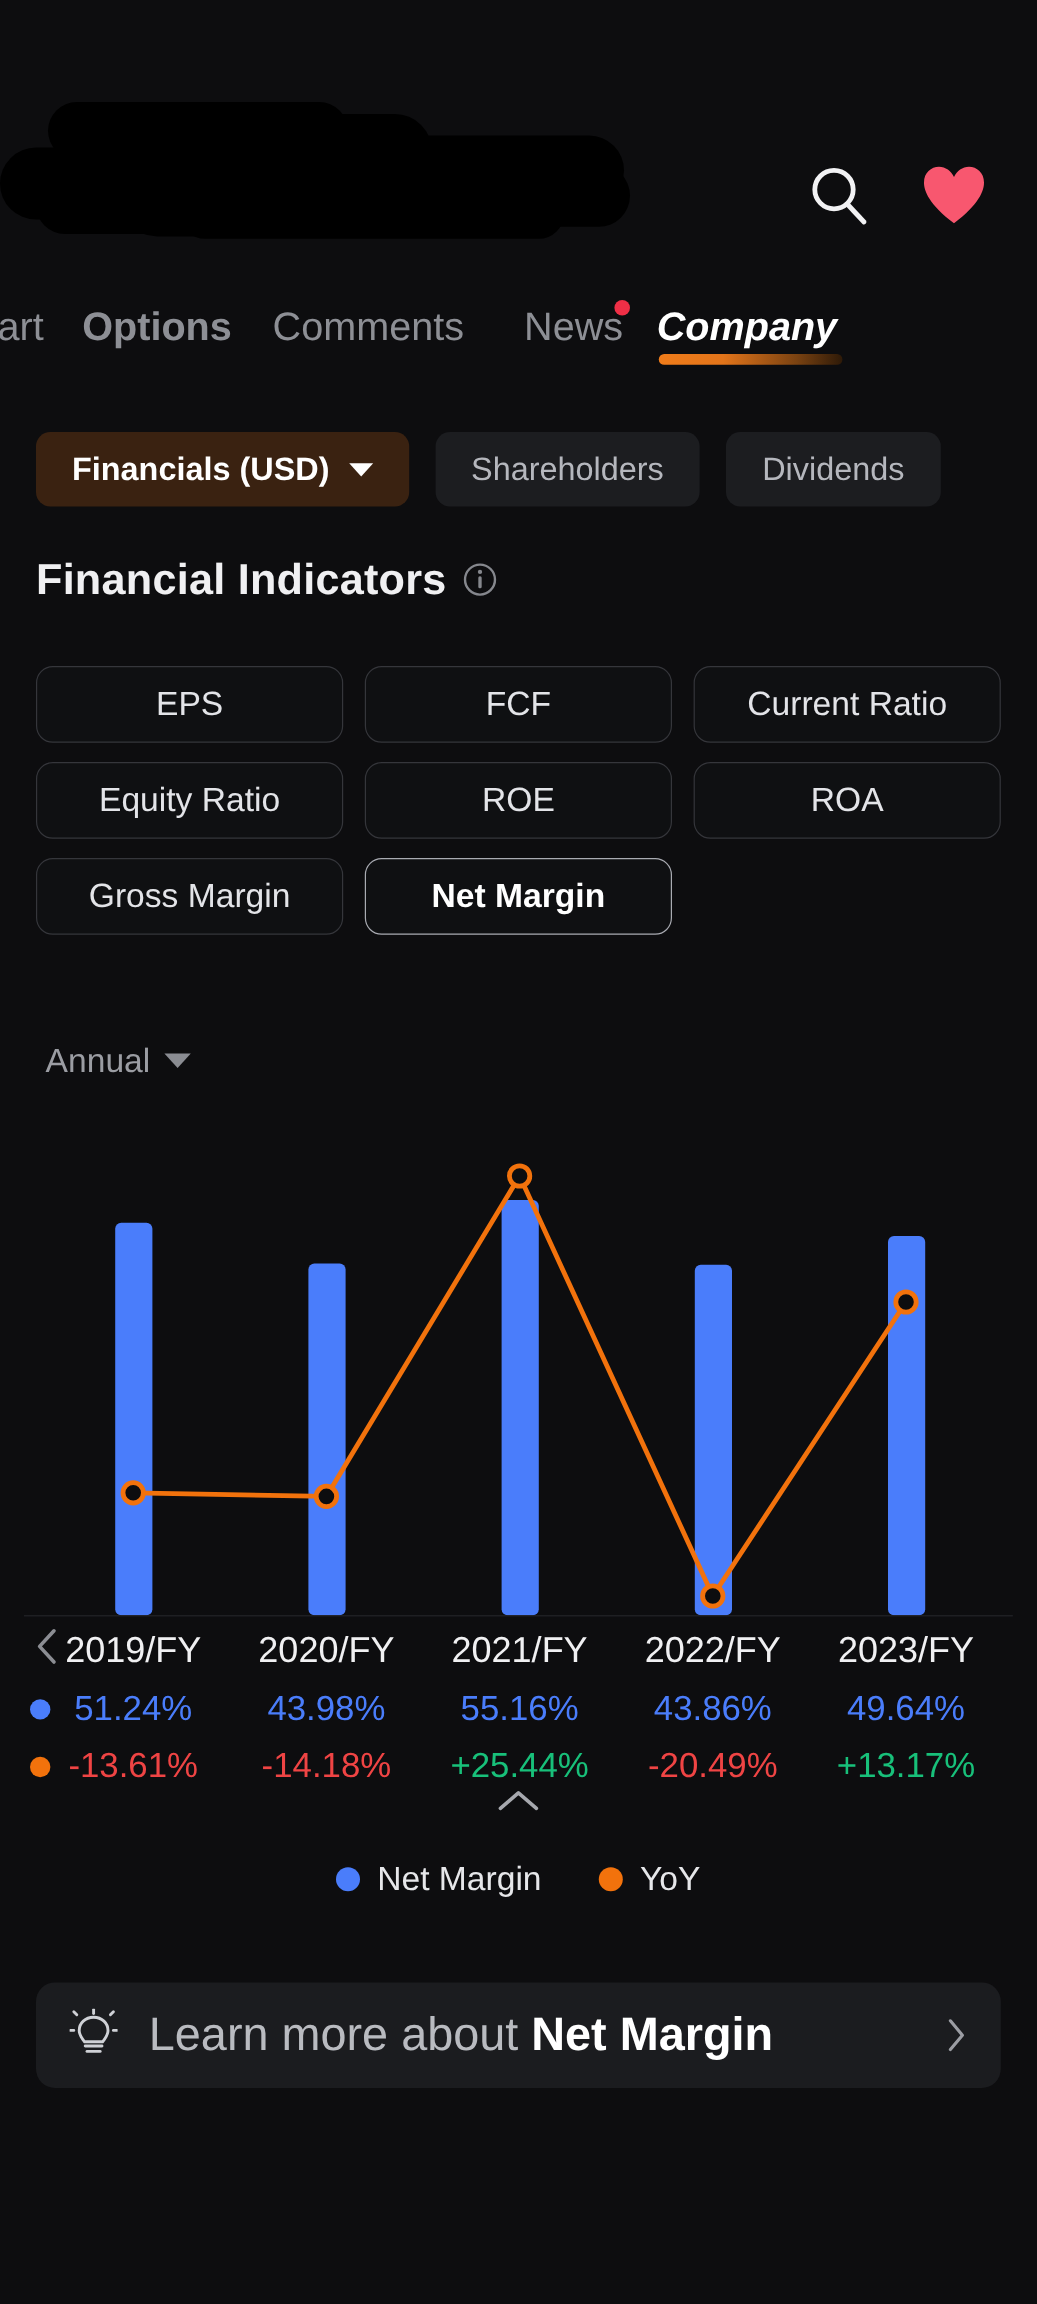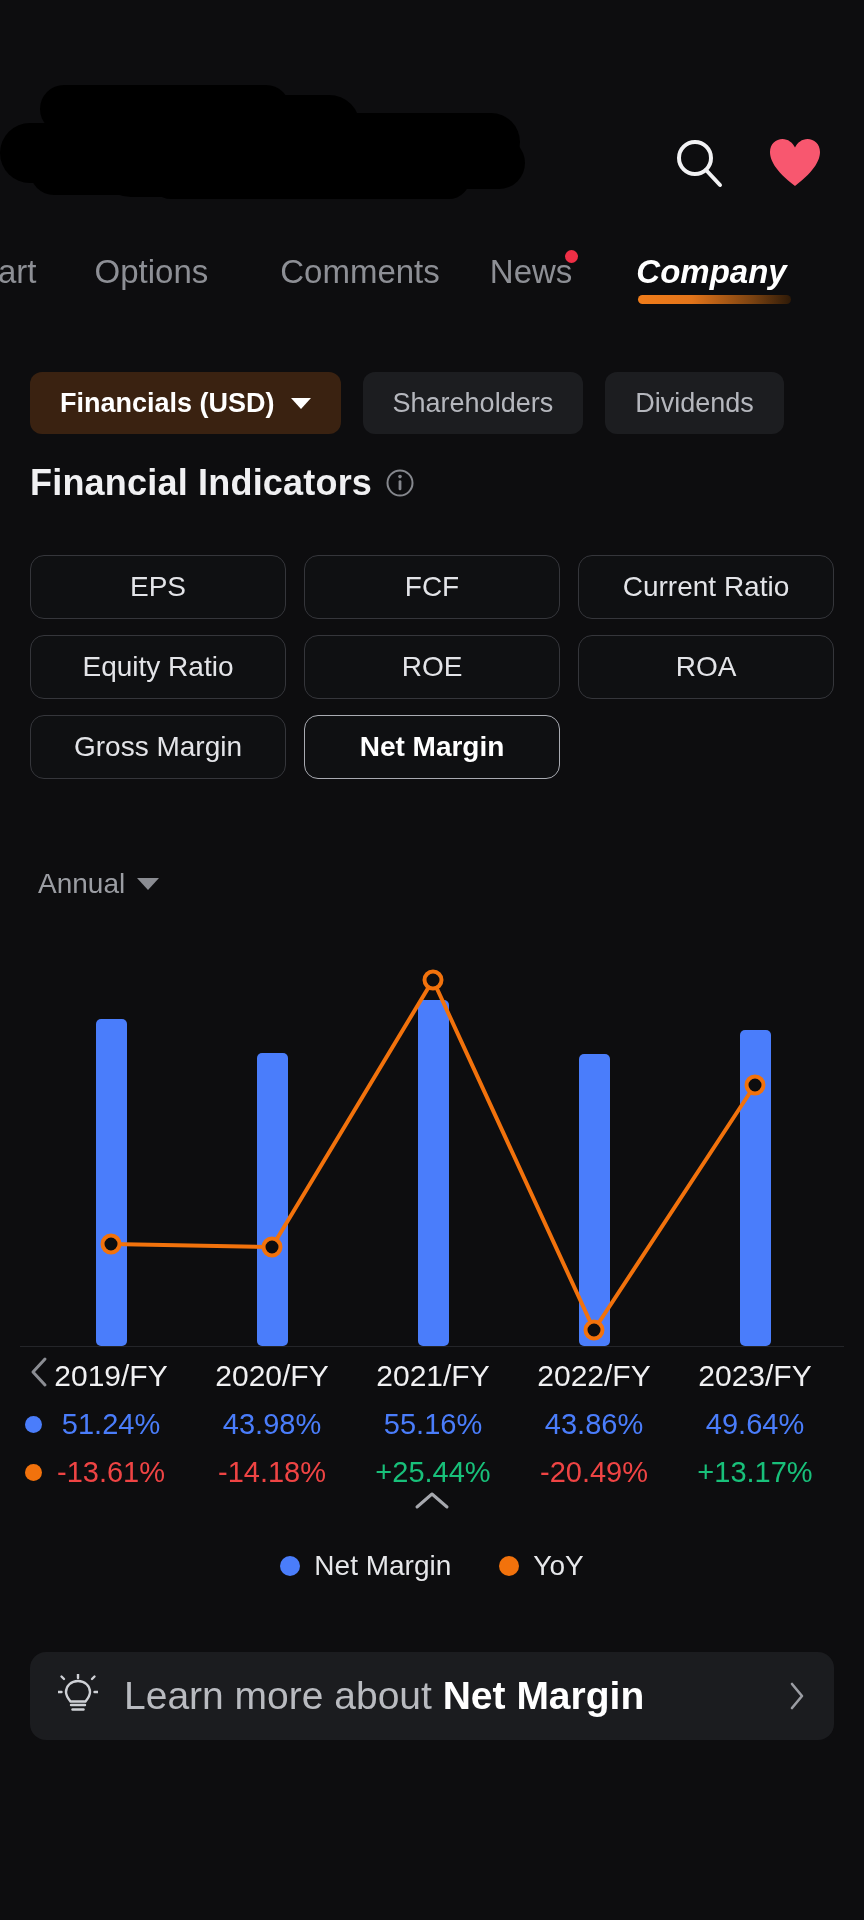--- a/index.html
+++ b/index.html
@@ -46,21 +46,21 @@
     background: #ef2f46; right: -6px; top: 0px;
   }
 
   
   .chips {
     position: absolute; left: 30px; top: 360px; display: flex; gap: 22px;
   }
   .chip {
     height: 62px; border-radius: 12px; background: #1c1d20;
     display: flex; align-items: center; justify-content: center;
-    padding: 18px 30px; font-size: 27px; color: #b5b7bd; white-space: nowrap; margin-top: 12px;
+    padding: 18px 30px; font-size: 27px; color: #b5b7bd; white-space: nowrap;
   }
   .chip.active {
     background: #3a2211; color: #ffffff; font-weight: bold;
   }
   .chip .caret {
     margin-left: 16px; width: 0; height: 0;
     border-left: 10px solid transparent; border-right: 10px solid transparent;
     border-top: 11px solid #ffffff;
   }
 
@@ -171,31 +171,31 @@
     <svg width="54" height="50" viewBox="0 0 54 50" aria-hidden="true">
       <path d="M27 48 C6 32 2 21 2 14 C2 6 8 1 14.5 1 C20 1 24.5 4.5 27 9.5 C29.5 4.5 34 1 39.5 1 C46 1 52 6 52 14 C52 21 48 32 27 48 Z" fill="#f8576f"></path>
     </svg>
   </div>
 </div>
 
 <div class="tabs">
   <div class="tab" style="margin-left:-2px;">
     <span>art</span>
   </div>
-  <div class="tab" style="margin-left:58px;">
+  <div class="tab" style="margin-left:32px;font-weight:bold;">
     <span>Options</span>
   </div>
-  <div class="tab" style="margin-left:72px;">
+  <div class="tab" style="margin-left:34px;">
     <span>Comments</span>
   </div>
   <div class="tab" style="margin-left:50px;">
     <span>News</span>
     <span class="dot"></span>
   </div>
-  <div class="tab active" style="margin-left:64px;">
+  <div class="tab active" style="margin-left:28px;">
     <span>Company</span>
     <span class="underline"></span>
   </div>
 </div>
 
 <div class="chips">
   <div class="chip active">
     <span>Financials (USD)</span>
     <span class="caret"></span>
   </div>

